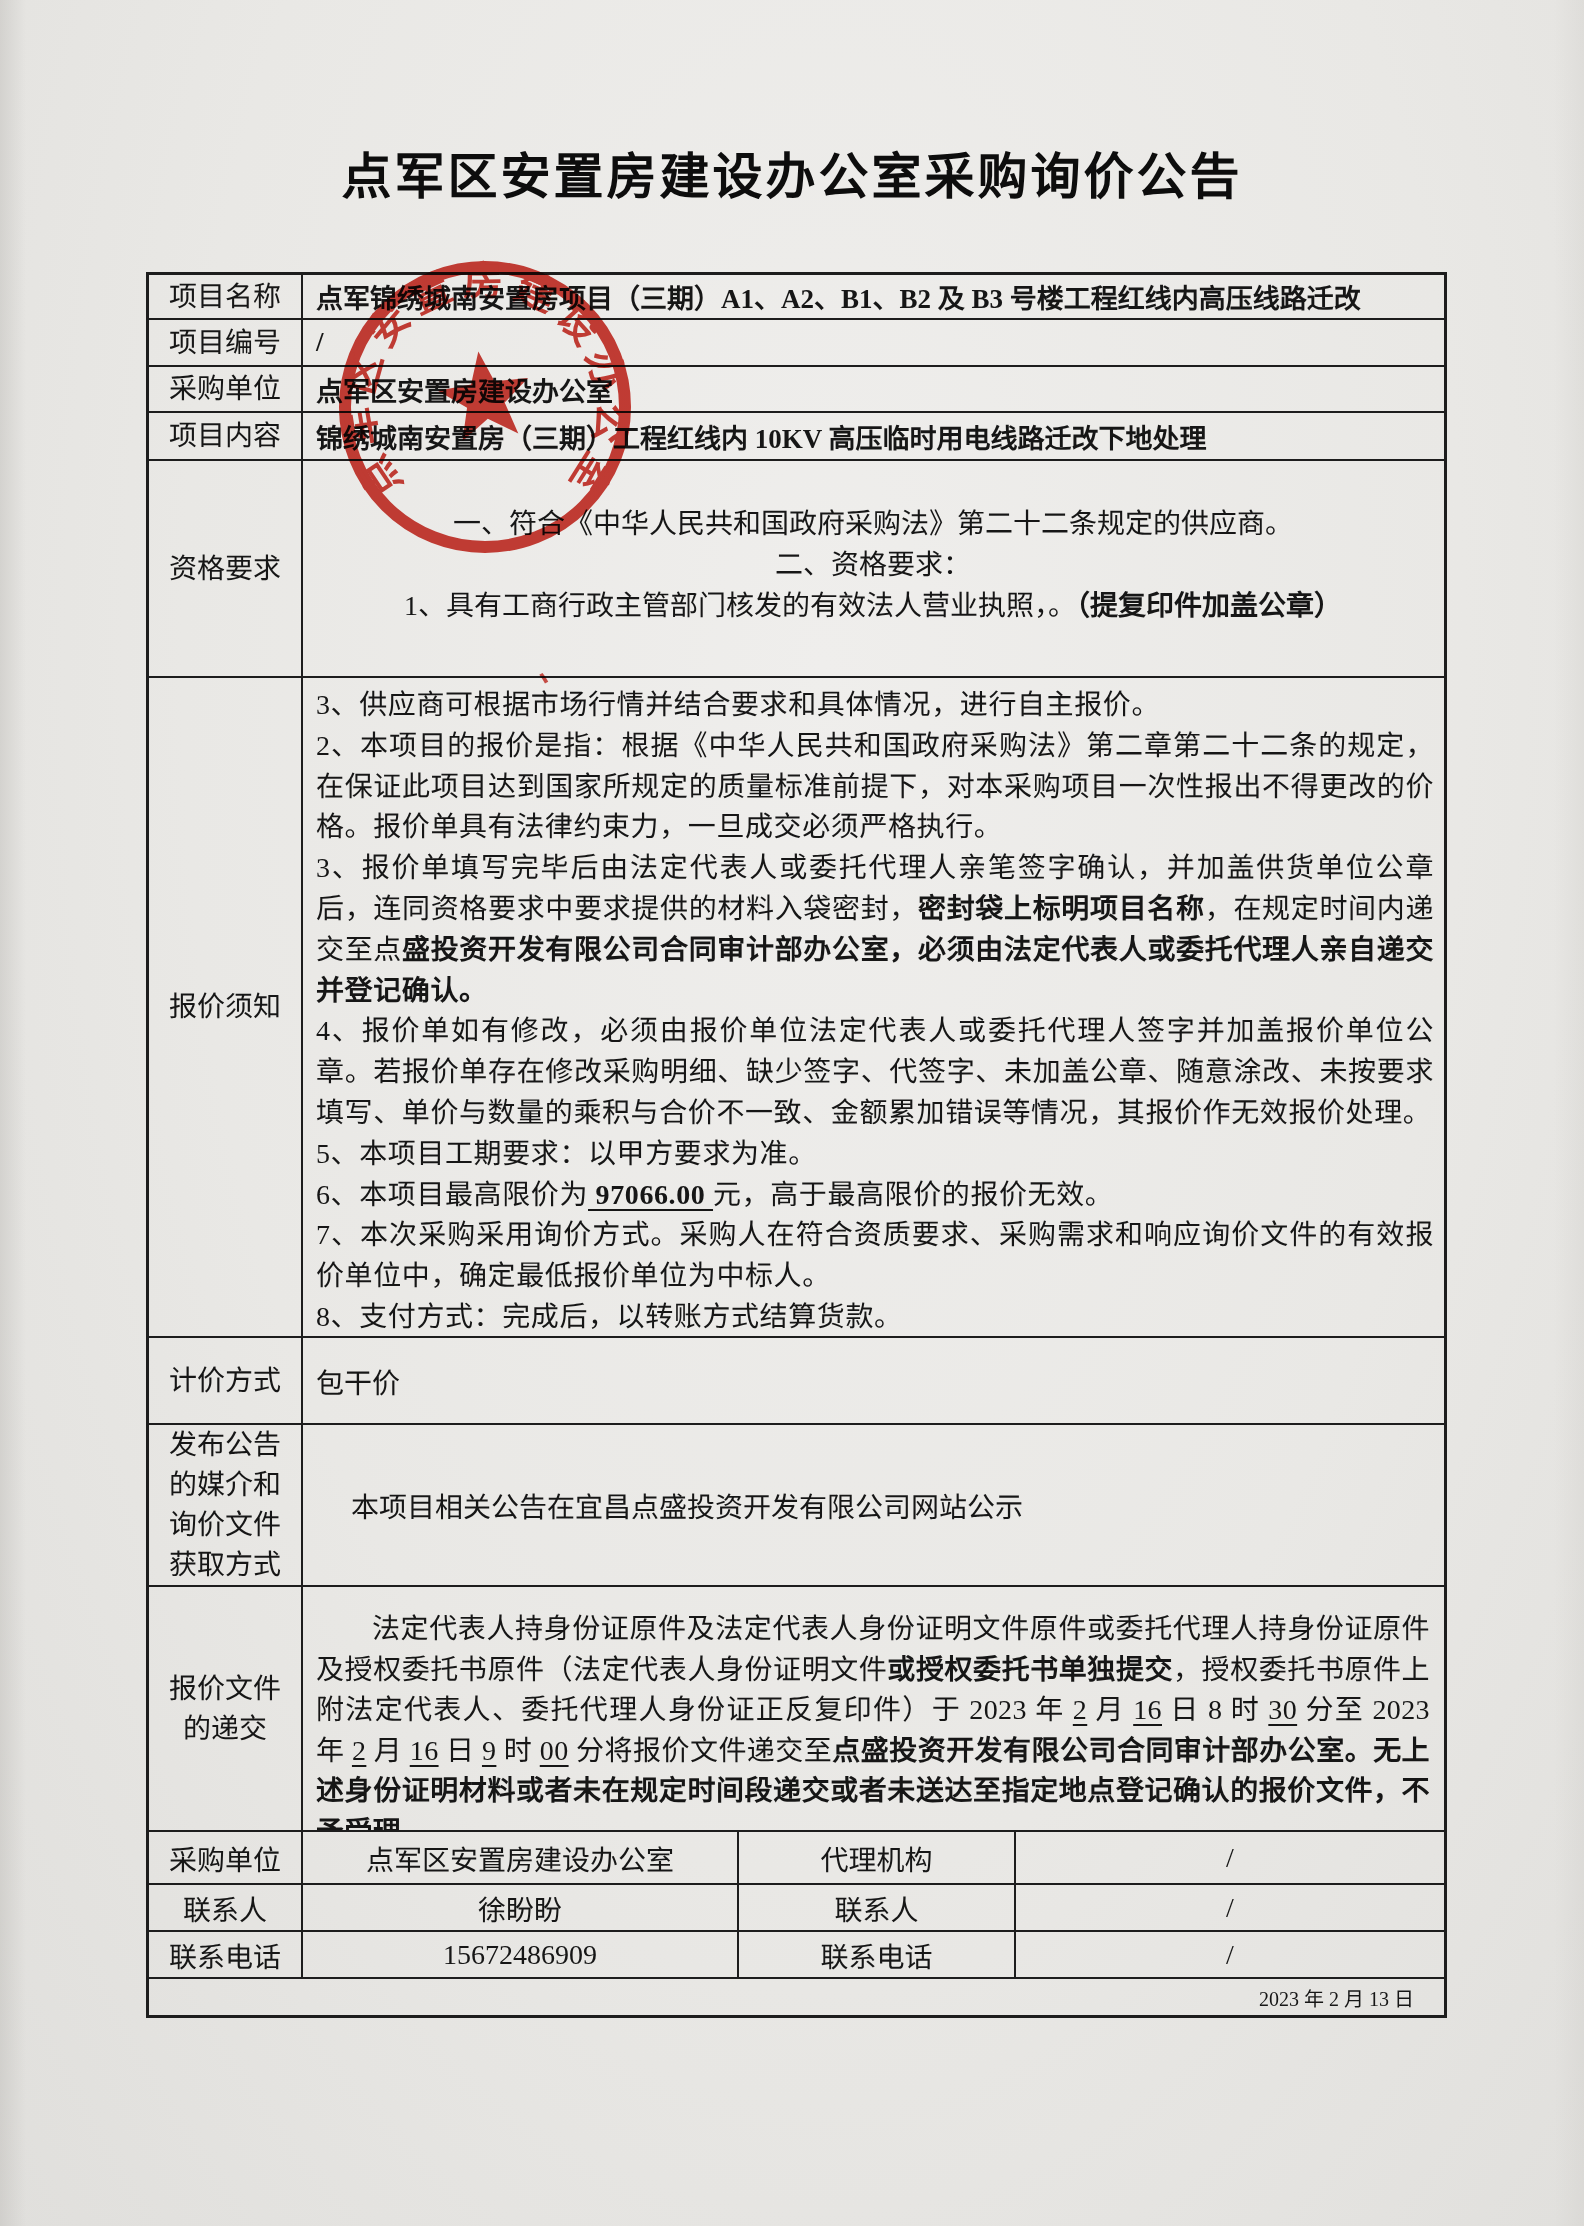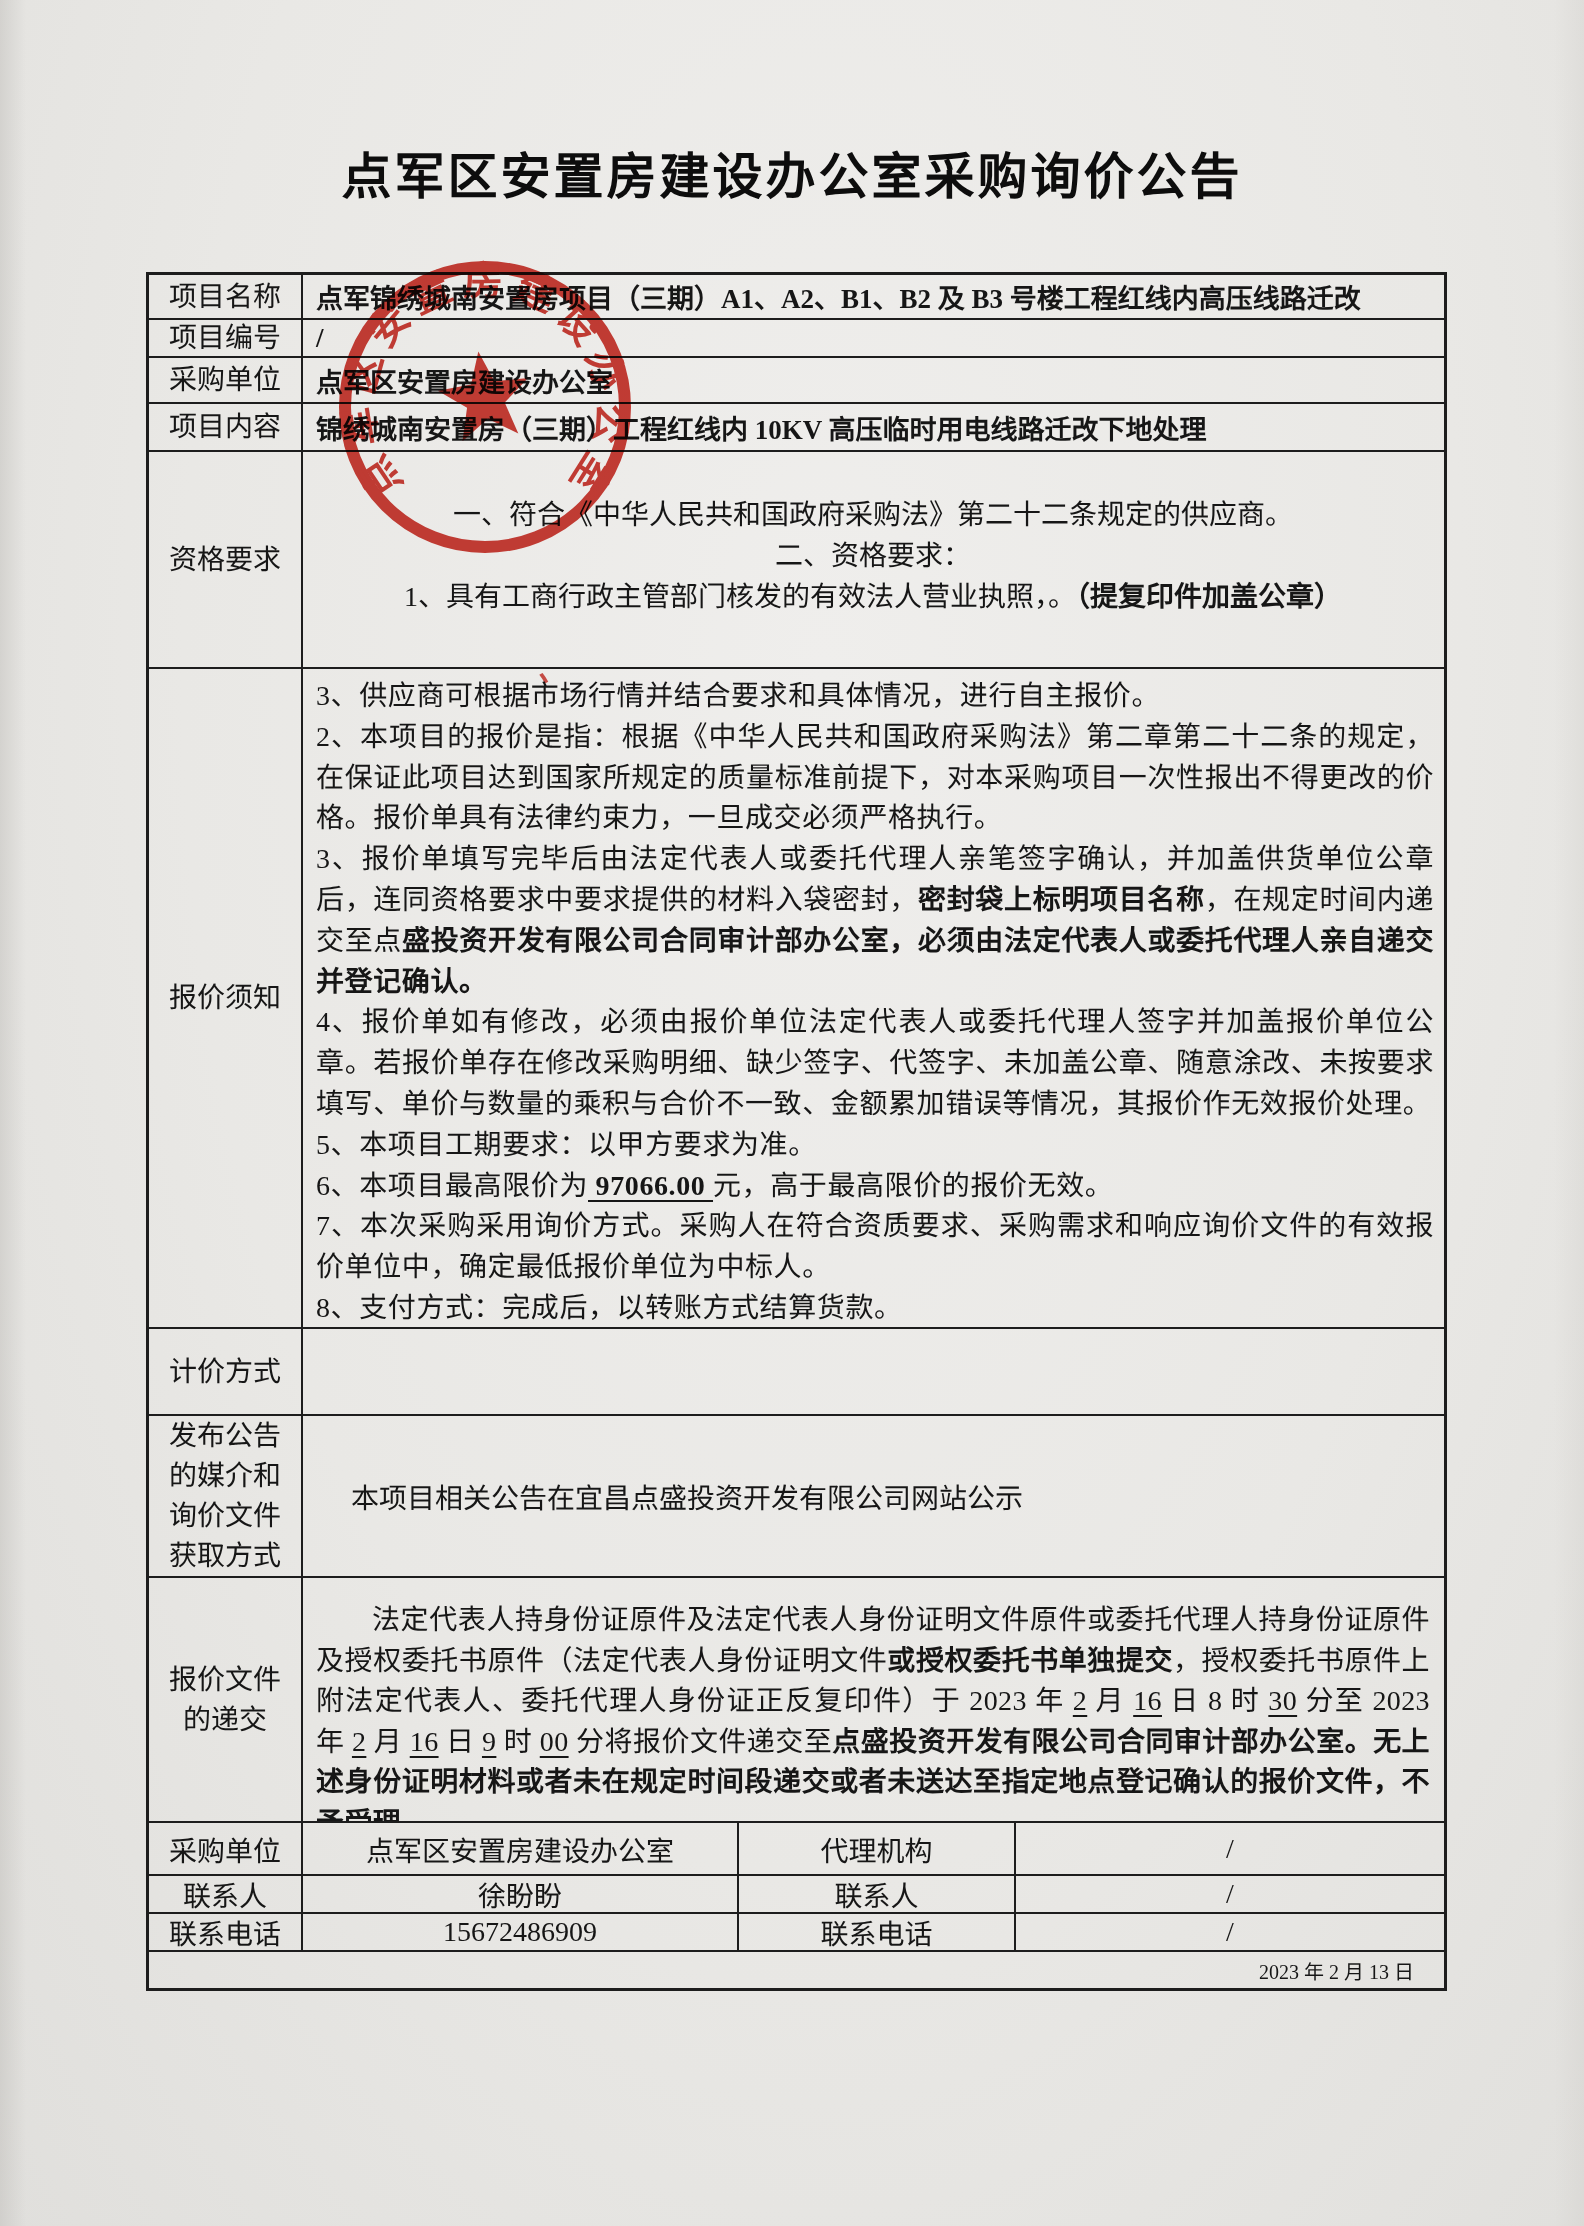--- a/index.html
+++ b/index.html
@@ -67,21 +67,21 @@
   .fcell-1,.fcell-2,.fcell-3,.fcell-4{
     display:flex; align-items:center; justify-content:center;
     font-size:28px; text-align:center;
   }
   .date-row{justify-content:flex-end;}
   .date-cell{
     flex:1 1 auto; display:flex; align-items:center; justify-content:flex-end;
     padding-right:30px; font-size:20px;
   }
   
-  .h43{height:43px}.h47{height:38px}.h46{height:46px}.h48{height:48px}
+  .h43{height:43px}.h47{height:47px}.h46{height:46px}.h48{height:48px}
   .h217{height:217px}.h660{height:660px}.h87{height:87px}.h162{height:162px}
   .h245{height:245px}.h53{height:53px}.h38{height:38px}
   
   .seal{
     position:absolute; left:333px; top:257px; width:304px; height:304px;
     opacity:.88; mix-blend-mode:multiply;
     pointer-events:none;
   }
   .seal-mark{
     position:absolute; left:540px; top:648px;
@@ -136,20 +136,21 @@
         <p><span>4、报价单如有修改，必须由报价单位法定代表人或委托代理人签字并加盖报价单位公章。若报价单存在修改采购明细、缺少签字、代签字、未加盖公章、随意涂改、未按要求填写、单价与数量的乘积与合价不一致、金额累加错误等情况，其报价作无效报价处理。</span></p>
         <p><span>5、本项目工期要求：以甲方要求为准。</span></p>
         <p><span>6、本项目最高限价为</span><span class="b u"> 97066.00 </span><span>元，高于最高限价的报价无效。</span></p>
         <p><span>7、本次采购采用询价方式。采购人在符合资质要求、采购需求和响应询价文件的有效报价单位中，确定最低报价单位为中标人。</span></p>
         <p><span>8、支付方式：完成后，以转账方式结算货款。</span></p>
       </div>
     </div>
 
     <div class="row h87">
       <div class="cell label-cell">计价方式</div>
+      <div class="cell content-cell v-center pad fs28">包干价</div>
     </div>
 
     <div class="row h162">
       <div class="cell label-cell">
           <div>发布公告</div>
           <div>的媒介和</div>
           <div>询价文件</div>
           <div>获取方式</div>
         </div>
       <div class="cell content-cell v-center announce-content">本项目相关公告在宜昌点盛投资开发有限公司网站公示</div>

